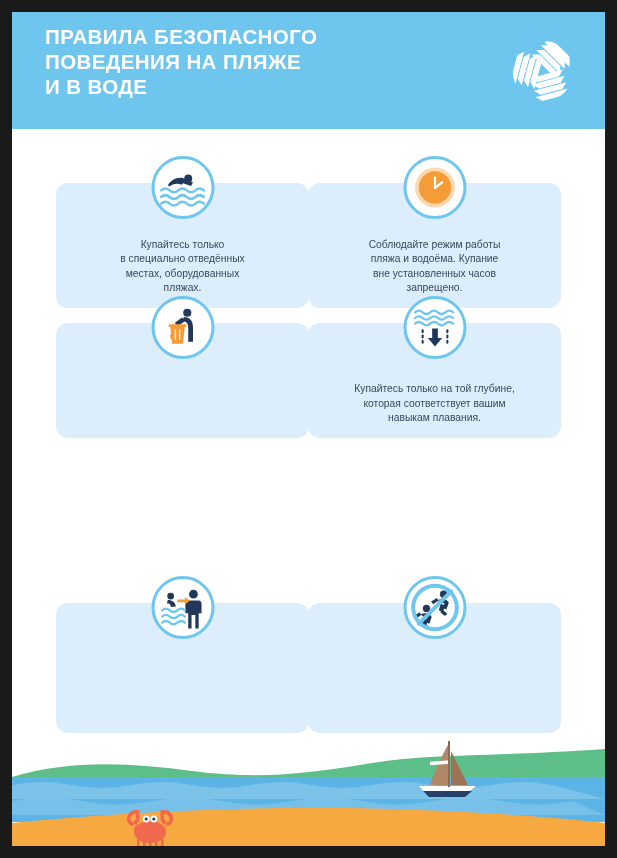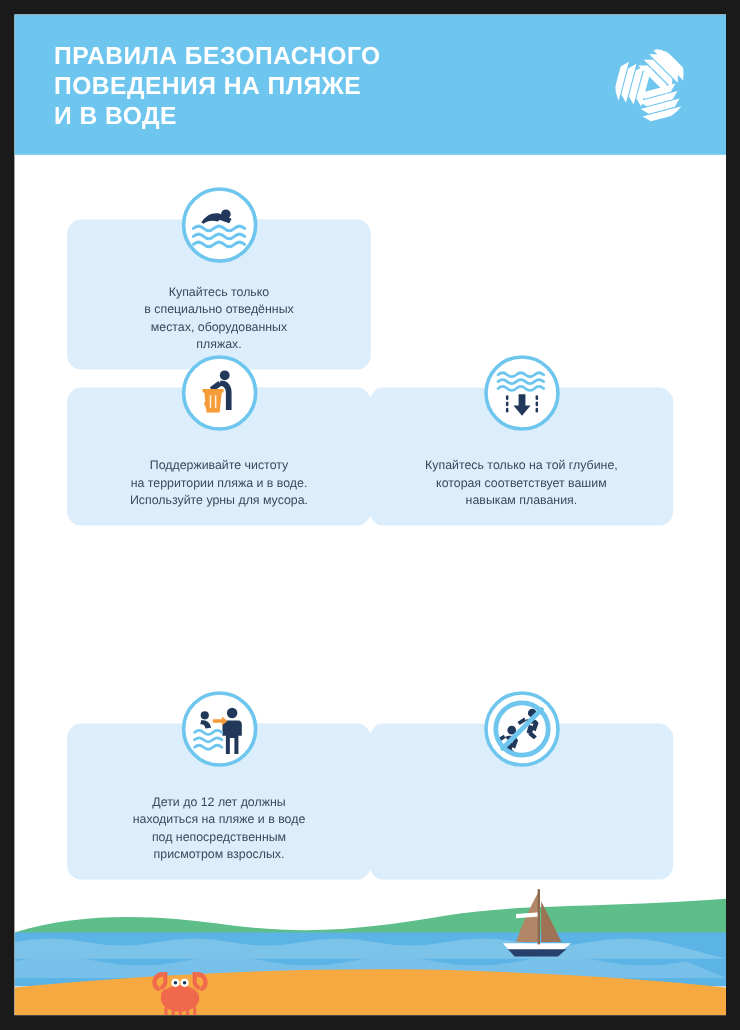--- a/index.html
+++ b/index.html
@@ -16,21 +16,21 @@
     background: #ffffff;
     overflow: hidden;
   }
   
   #header {
     position: absolute; left: 0; top: 0;
     width: 593px; height: 117px;
     background: #6EC6EE;
   }
   #header-title {
-    position: absolute; left: 33px; top: 22px;
+    position: absolute; left: 33px; top: 12px;
     width: 390px;
     color: #ffffff;
     font-size: 20.5px;
     font-weight: bold;
     line-height: 25px;
     letter-spacing: 0.4px;
     text-transform: uppercase;
     white-space: pre-line;
   }
   #logo { position: absolute; right: 29px; top: 26px; width: 66px; height: 66px; }
@@ -141,20 +141,36 @@
           <path d="M7 47 q4.5 -4 9 0 t9 0 t9 0 t9 0 t9 0"></path>
         </g>
       </svg>
     </div>
     <div class="card-text">Купайтесь только
 в специально отведённых
 местах, оборудованных
 пляжах.</div>
   </div>
 
+  <div class="card col-r row-1">
+    <div class="icon-badge">
+      <svg viewBox="0 0 60 60">
+        <circle cx="30" cy="30" r="21" fill="#FBD9AE"></circle>
+        <circle cx="30" cy="30" r="17" fill="#F59B38"></circle>
+        <g stroke="#ffffff" stroke-width="2.4" stroke-linecap="round" fill="none">
+          <path d="M30 19.5 L30 30.5"></path>
+          <path d="M30 30.5 L37.5 24.5"></path>
+        </g>
+      </svg>
+    </div>
+    <div class="card-text">Соблюдайте режим работы
+пляжа и водоёма. Купание
+вне установленных часов
+запрещено.</div>
+  </div>
 
   <div class="card col-l row-2">
     <div class="icon-badge">
       <svg viewBox="0 0 60 60">
         <g fill="#22385A">
           <circle cx="34.5" cy="14.5" r="4.3"></circle>
           <path d="M31 19 C37 19 40.5 23 40.5 29.5 L40.5 45 L35.5 45 L35.5 30 C35.5 25.5 33 23.5 29 23.5 Z"></path>
           <path d="M29 19.5 L32 23.5 L24 29 L21.5 25 Z"></path>
         </g>
         <g fill="#F59B38">
@@ -163,23 +179,20 @@
         <path d="M15 26.5 L33.5 26.5 L33.5 29.5 L15 29.5 Z" fill="#F59B38"></path>
         <g stroke="#F59B38" stroke-width="1.5" fill="none">
           <circle cx="20.5" cy="39.5" r="3.2"></circle>
         </g>
         <g stroke="#ffffff" stroke-width="1.4" fill="none" opacity="0.85">
           <path d="M22 32 L22 43"></path>
           <path d="M26.5 32 L26.5 43"></path>
         </g>
       </svg>
     </div>
-    <div class="card-text">Поддерживайте чистоту
-на территории пляжа и в воде.
-Используйте урны для мусора.</div>
   </div>
 
   <div class="card col-r row-2">
     <div class="icon-badge">
       <svg viewBox="0 0 60 60">
         <g stroke="#6EC6EE" stroke-width="2.4" fill="none" stroke-linecap="round">
           <path d="M9 14 q4 -3.5 8 0 t8 0 t8 0 t8 0 t8 0"></path>
           <path d="M9 20 q4 -3.5 8 0 t8 0 t8 0 t8 0 t8 0"></path>
           <path d="M9 26 q4 -3.5 8 0 t8 0 t8 0 t8 0 t8 0"></path>
         </g>
@@ -213,24 +226,20 @@
           <path d="M35.5 22.5 L46.5 22.5 C48.5 22.5 49.5 24 49.5 26 L49.5 36 L46.5 36 L46.5 52 L43 52 L43 38 L39 38 L39 52 L35.5 52 L35.5 36 L32.5 36 L32.5 26 C32.5 24 33.5 22.5 35.5 22.5 Z"></path>
         </g>
         <path d="M24 21.5 L32 21.5 L32 19 L37 23 L32 27 L32 24.5 L24 24.5 Z" fill="#F59B38"></path>
         <g stroke="#6EC6EE" stroke-width="2.4" fill="none" stroke-linecap="round">
           <path d="M8 33 q4 -3.5 8 0 t8 0 t8 0"></path>
           <path d="M8 39.5 q4 -3.5 8 0 t8 0 t8 0"></path>
           <path d="M8 46 q4 -3.5 8 0 t8 0 t8 0"></path>
         </g>
       </svg>
     </div>
-    <div class="card-text">Дети до 12 лет должны
-находиться на пляже и в воде
-под непосредственным
-присмотром взрослых.</div>
   </div>
 
   <div class="card col-r row-4">
     <div class="icon-badge">
       <svg viewBox="0 0 60 60">
         <g fill="#22385A">
           <circle cx="39" cy="16" r="3.8"></circle>
           <path d="M33 22 C38 20 43 21 44.5 25 L42 32 L38.5 30.5 L40 25.5 L36 25 Z"></path>
           <path d="M36 26 L41 28 L38 35 L34 33 Z"></path>
           <path d="M38.5 32.5 L43 36.5 L40.5 39 L35.5 35 Z"></path>

